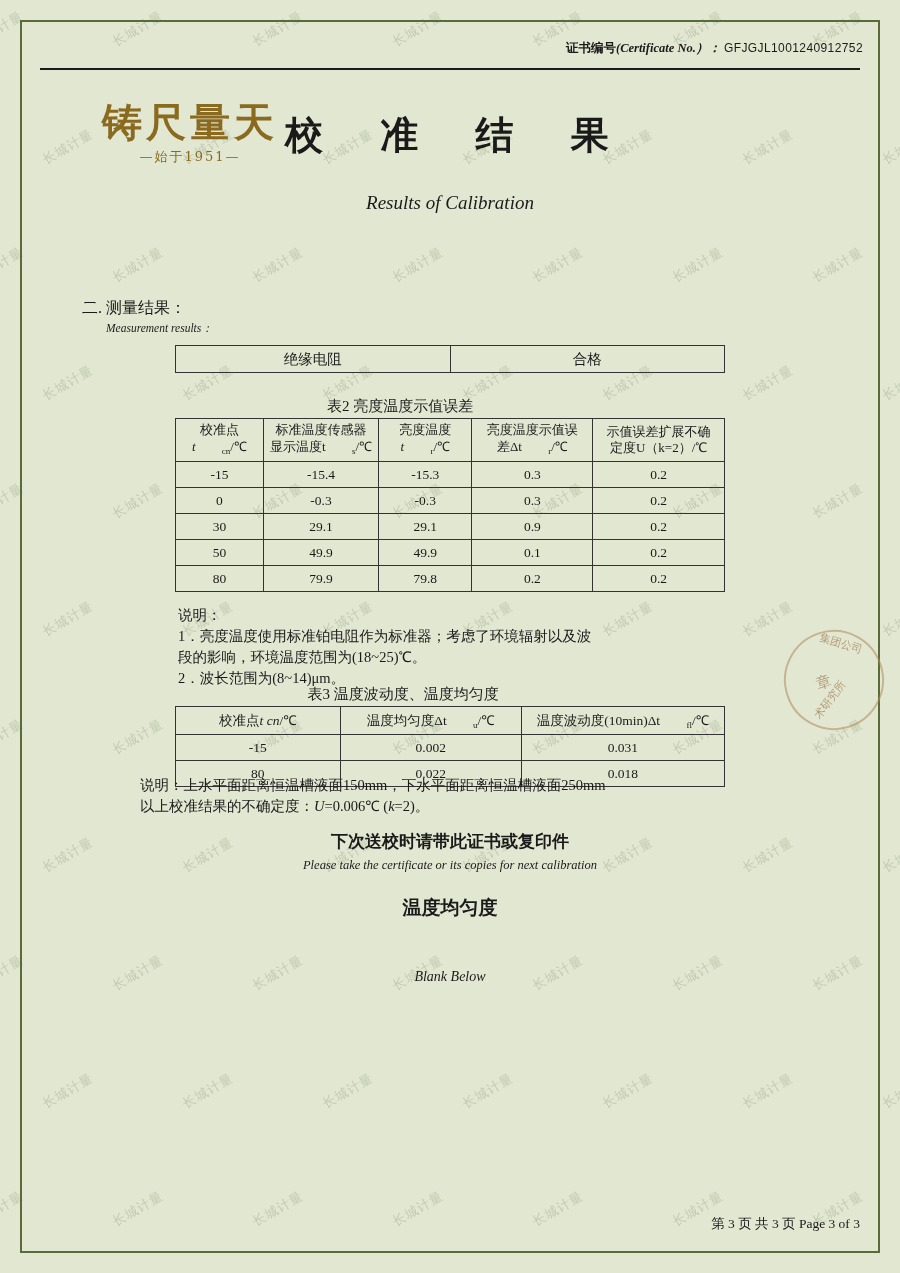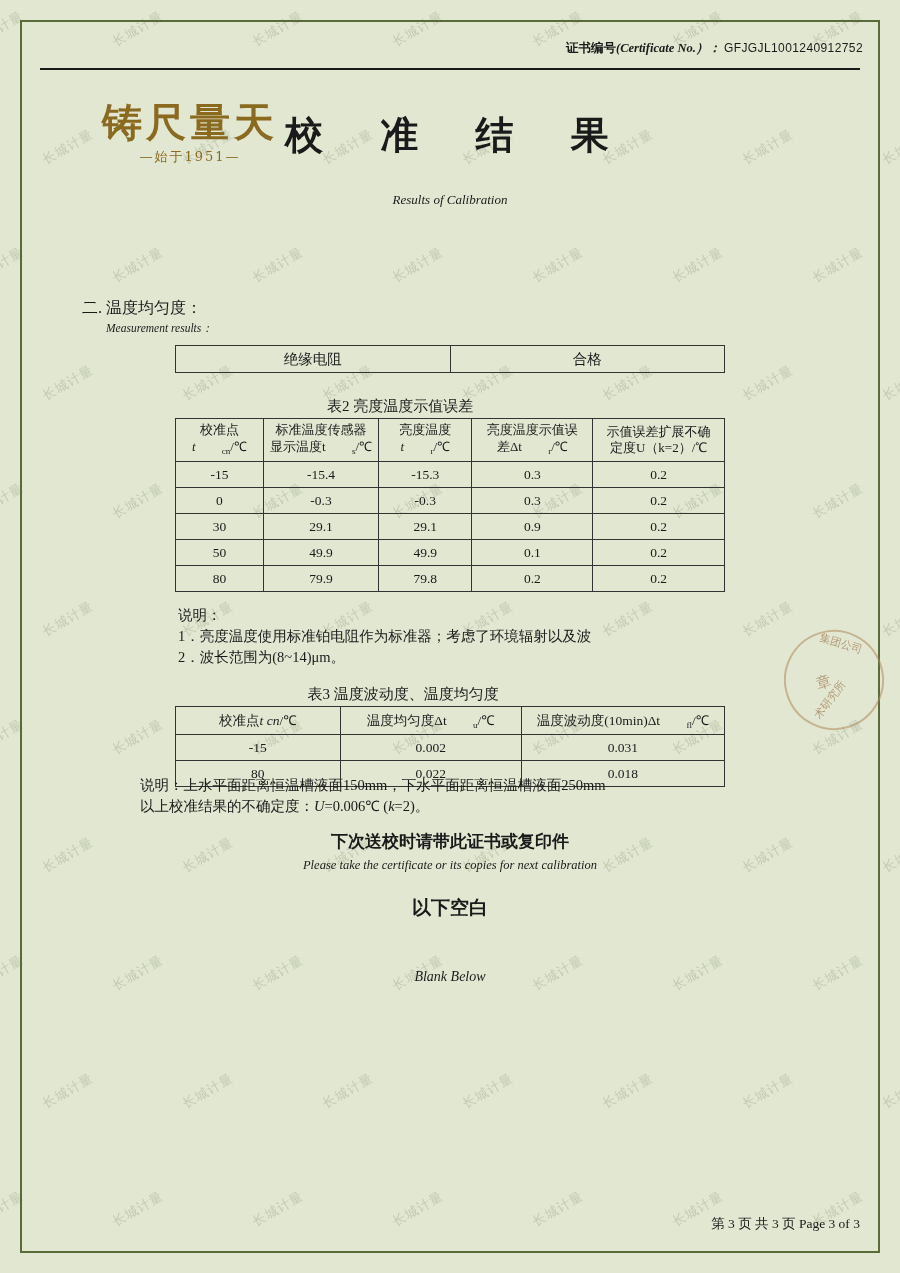--- a/index.html
+++ b/index.html
@@ -71,21 +71,21 @@
   }
   
   .title-cn {
     position:absolute; left:245px; top:70px;
     font-size:38px; font-weight:bold; letter-spacing:22px;
     font-family:"DejaVu Serif", serif;
   }
   .title-en {
     position:absolute; left:0; top:152px; width:820px;
     text-align:center;
-    font-style:italic; font-size:13px;
+    font-style:italic; font-size:19px;
   }
   
   .sec {
     position:absolute; left:42px;
   }
   .sec-cn { font-size:16px; }
   .sec-en { font-style:italic; font-size:11.5px; margin-left:24px; margin-top:2px;}
   
   .tbl-cap {
     text-align:center; font-size:15px; margin:0 0 2px 0;
@@ -236,21 +236,21 @@
   <div class="logo">
     <div class="logo-main">铸尺量天</div>
     <div class="logo-sub">—始于1951—</div>
   </div>
 
   <div class="title-cn">校 准 结 果</div>
   <div class="title-en">Results of Calibration</div>
 
 
   <div class="sec" style="top:258px;">
-    <div class="sec-cn">二. 温度均匀度：</div>
+    <div class="sec-cn">二. 测量结果：</div>
     <div class="sec-en">Measurement results：</div>
   </div>
 
   <div style="position:absolute; left:135px; top:305px; width:550px;">
     <table class="t1">
       <tbody>
           <tr>
         <td style="width:50%;">绝缘电阻</td>
         <td style="width:50%;">合格</td>
       </tr>
@@ -321,20 +321,21 @@
             <td>0.2</td>
             <td>0.2</td>
           </tr>
         </tbody>
     </table>
   </div>
 
   <div class="note" style="position:absolute; left:138px; top:565px; width:560px;">
     <div>说明：</div>
     <div>1．亮度温度使用标准铂电阻作为标准器；考虑了环境辐射以及波</div>
+    <div>段的影响，环境温度范围为(18~25)℃。</div>
     <div>2．波长范围为(8~14)μm。</div>
   </div>
 
   <div style="position:absolute; left:135px; top:645px; width:456px;">
     <div class="tbl-cap">表3  温度波动度、温度均匀度</div>
     <table class="t3">
       <tbody>
           <tr>
         <th style="width:30%"><span>校准点</span><i>t cn</i><span>/℃</span></th>
         <th style="width:33%"><span>温度均匀度Δt </span><sub>u</sub><span>/℃</span></th>
@@ -357,21 +358,21 @@
   </div>
 
   <div class="note" style="position:absolute; left:100px; top:735px; width:700px;">
     <div>说明：上水平面距离恒温槽液面150mm，下水平面距离恒温槽液面250mm</div>
     <div><span>以上校准结果的不确定度：</span><i>U</i><span>=0.006℃ (</span><i>k</i><span>=2)。</span></div>
   </div>
 
   <div class="center ital" style="position:absolute; left:0; top:818px; width:820px; font-size:12.5px;">Please take the certificate or its copies for next calibration</div>
   <div class="center bold" style="position:absolute; left:0; top:790px; width:820px; font-size:17px;">下次送校时请带此证书或复印件</div>
 
-  <div class="center bold" style="position:absolute; left:0; top:855px; width:820px; font-size:19px;">以下空白</div>
+  <div class="center bold" style="position:absolute; left:0; top:855px; width:820px; font-size:19px;">温度均匀度</div>
   <div class="center ital" style="position:absolute; left:0; top:885px; width:820px; font-size:14px;margin-top:44px;">Blank Below</div>
 
   <div class="footer">第 3 页  共 3 页   Page 3 of 3</div>
 </div>
 
 <div class="stamp">
   <span class="s1">集团公司</span>
   <span class="s3">章</span>
   <span class="s4">术研究所</span>
 </div>

